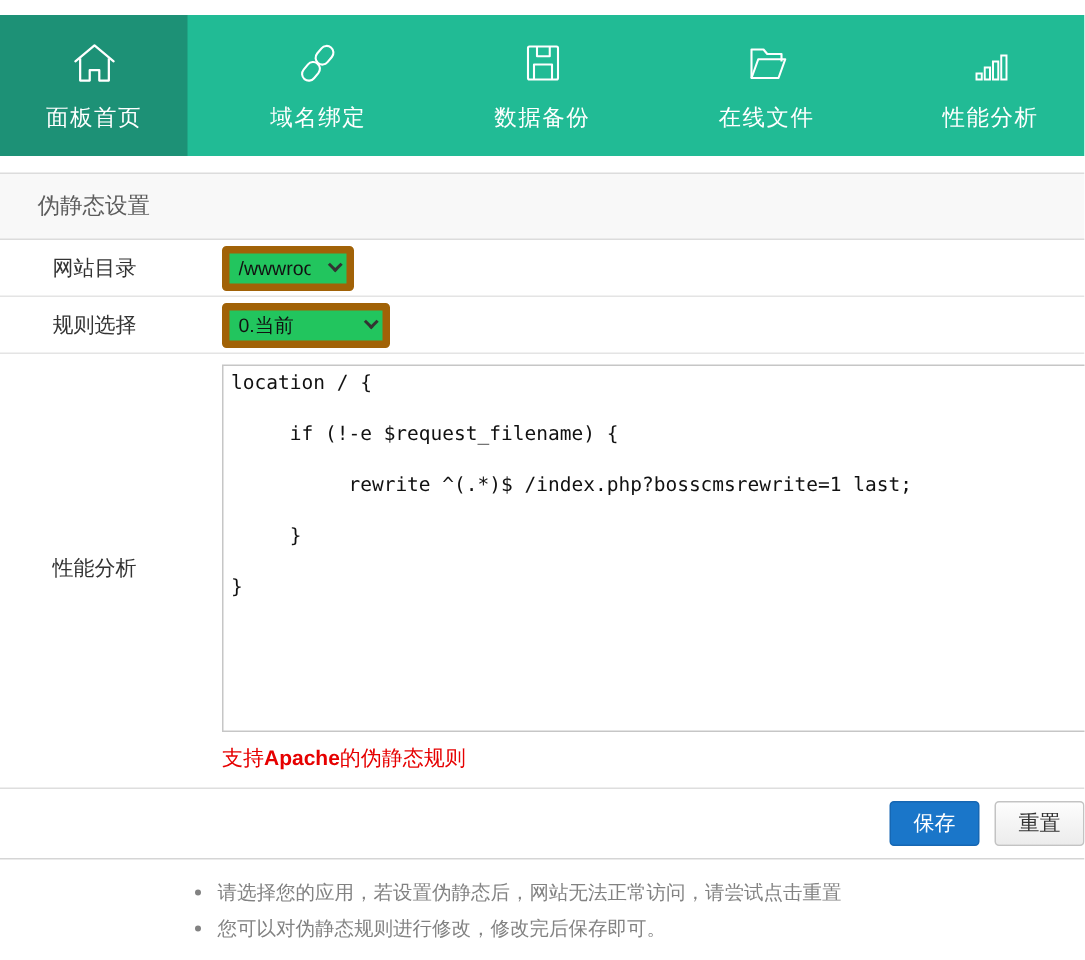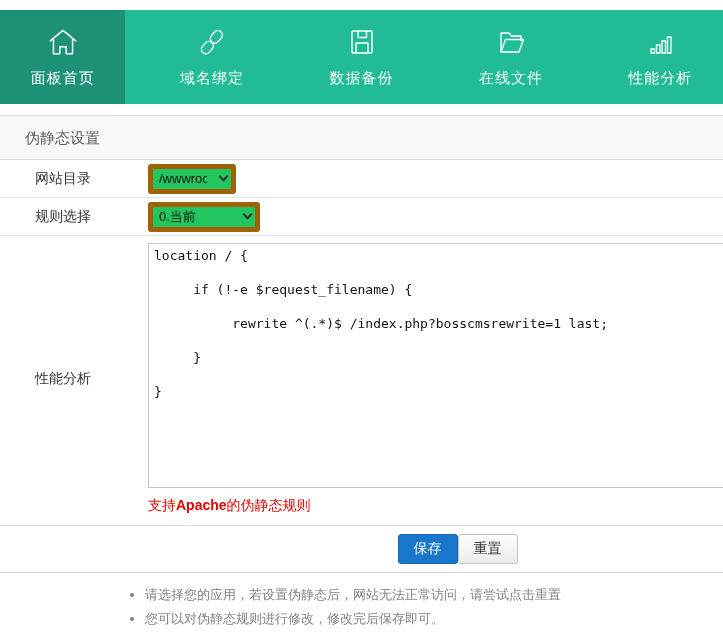--- a/index.html
+++ b/index.html
@@ -96,21 +96,22 @@
   .apache-hint {
     margin-top:9px;
     font-size:14px;
     color:#e60000;
   }
   .apache-hint b { font-weight:bold; }
 
   .btn-row {
     border-bottom:1px solid #d5d5d5;
     padding:8px 0 8px 192px;
-    display:flex; justify-content:center; align-items:center;
+    display:flex; justify-content:flex-end; align-items:center;
+    gap:10px;
   }
   .btn {
     height:30px;
     border-radius:3px;
     font-size:14px;
     padding:0 15px;
     cursor:pointer;
     font-family:"Liberation Sans","DejaVu Sans",sans-serif;
   }
   .btn-save {

